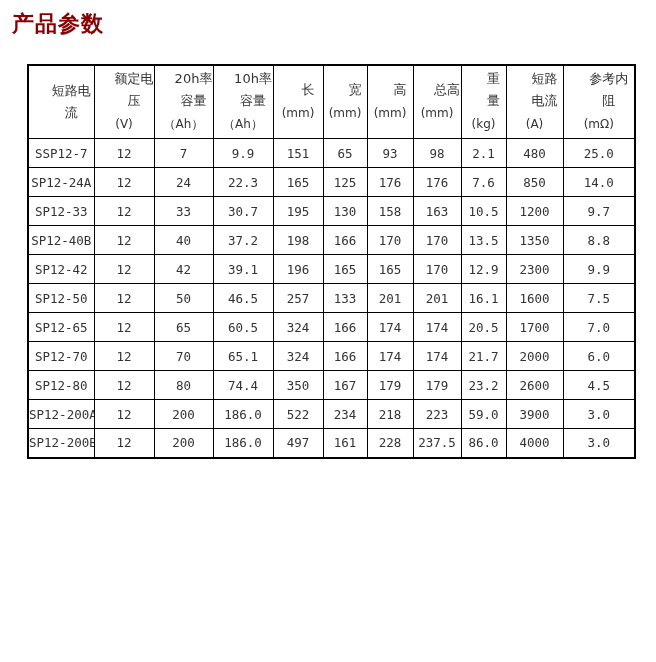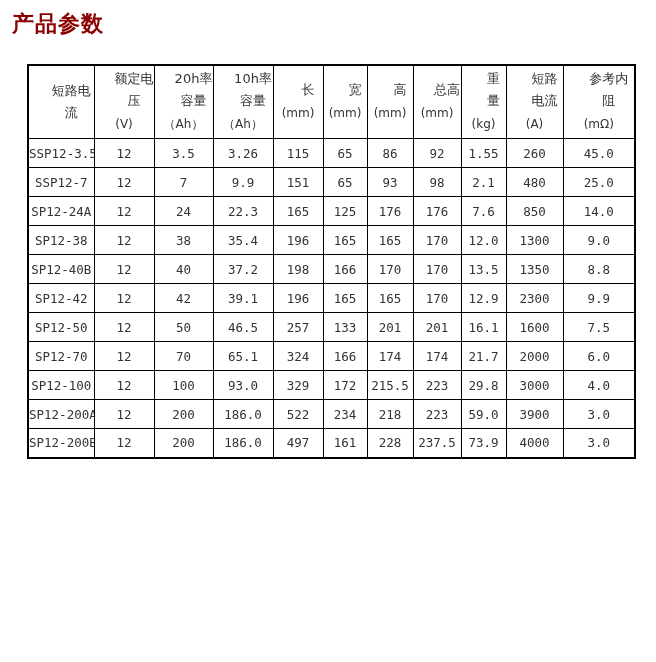--- a/index.html
+++ b/index.html
@@ -109,33 +109,20 @@
           <div class="h-unit">(A)</div>
         </th>
         <th>
           <div class="h-label">参考内阻</div>
           <div class="h-unit">(mΩ)</div>
         </th>
       </tr>
   </thead>
   <tbody id="table-body">
       <tr>
-        <td>SSP12-3.5</td>
-        <td>12</td>
-        <td>3.5</td>
-        <td>3.26</td>
-        <td>115</td>
-        <td>65</td>
-        <td>86</td>
-        <td>92</td>
-        <td>1.55</td>
-        <td>260</td>
-        <td>45.0</td>
-      </tr>
-      <tr>
         <td>SSP12-7</td>
         <td>12</td>
         <td>7</td>
         <td>9.9</td>
         <td>151</td>
         <td>65</td>
         <td>93</td>
         <td>98</td>
         <td>2.1</td>
         <td>480</td>
@@ -148,31 +135,31 @@
         <td>22.3</td>
         <td>165</td>
         <td>125</td>
         <td>176</td>
         <td>176</td>
         <td>7.6</td>
         <td>850</td>
         <td>14.0</td>
       </tr>
       <tr>
-        <td>SP12-38</td>
-        <td>12</td>
-        <td>38</td>
-        <td>35.4</td>
-        <td>196</td>
-        <td>165</td>
-        <td>165</td>
-        <td>170</td>
-        <td>12.0</td>
-        <td>1300</td>
-        <td>9.0</td>
+        <td>SP12-33</td>
+        <td>12</td>
+        <td>33</td>
+        <td>30.7</td>
+        <td>195</td>
+        <td>130</td>
+        <td>158</td>
+        <td>163</td>
+        <td>10.5</td>
+        <td>1200</td>
+        <td>9.7</td>
       </tr>
       <tr>
         <td>SP12-40B</td>
         <td>12</td>
         <td>40</td>
         <td>37.2</td>
         <td>198</td>
         <td>166</td>
         <td>170</td>
         <td>170</td>
@@ -200,44 +187,57 @@
         <td>46.5</td>
         <td>257</td>
         <td>133</td>
         <td>201</td>
         <td>201</td>
         <td>16.1</td>
         <td>1600</td>
         <td>7.5</td>
       </tr>
       <tr>
+        <td>SP12-65</td>
+        <td>12</td>
+        <td>65</td>
+        <td>60.5</td>
+        <td>324</td>
+        <td>166</td>
+        <td>174</td>
+        <td>174</td>
+        <td>20.5</td>
+        <td>1700</td>
+        <td>7.0</td>
+      </tr>
+      <tr>
         <td>SP12-70</td>
         <td>12</td>
         <td>70</td>
         <td>65.1</td>
         <td>324</td>
         <td>166</td>
         <td>174</td>
         <td>174</td>
         <td>21.7</td>
         <td>2000</td>
         <td>6.0</td>
       </tr>
       <tr>
-        <td>SP12-100</td>
-        <td>12</td>
-        <td>100</td>
-        <td>93.0</td>
-        <td>329</td>
-        <td>172</td>
-        <td>215.5</td>
-        <td>223</td>
-        <td>29.8</td>
-        <td>3000</td>
-        <td>4.0</td>
+        <td>SP12-80</td>
+        <td>12</td>
+        <td>80</td>
+        <td>74.4</td>
+        <td>350</td>
+        <td>167</td>
+        <td>179</td>
+        <td>179</td>
+        <td>23.2</td>
+        <td>2600</td>
+        <td>4.5</td>
       </tr>
       <tr>
         <td>SP12-200A</td>
         <td>12</td>
         <td>200</td>
         <td>186.0</td>
         <td>522</td>
         <td>234</td>
         <td>218</td>
         <td>223</td>
@@ -247,18 +247,18 @@
       </tr>
       <tr>
         <td>SP12-200B</td>
         <td>12</td>
         <td>200</td>
         <td>186.0</td>
         <td>497</td>
         <td>161</td>
         <td>228</td>
         <td>237.5</td>
-        <td>73.9</td>
+        <td>86.0</td>
         <td>4000</td>
         <td>3.0</td>
       </tr>
     </tbody>
 </table>
 
 </body></html>

